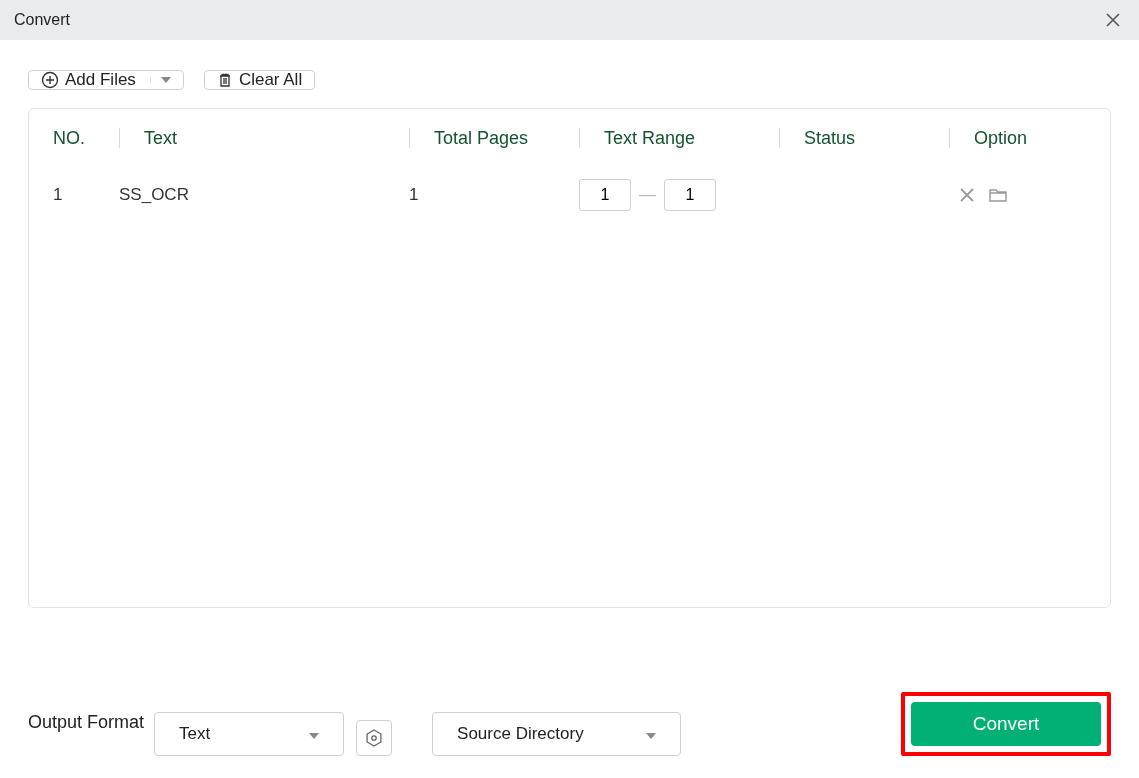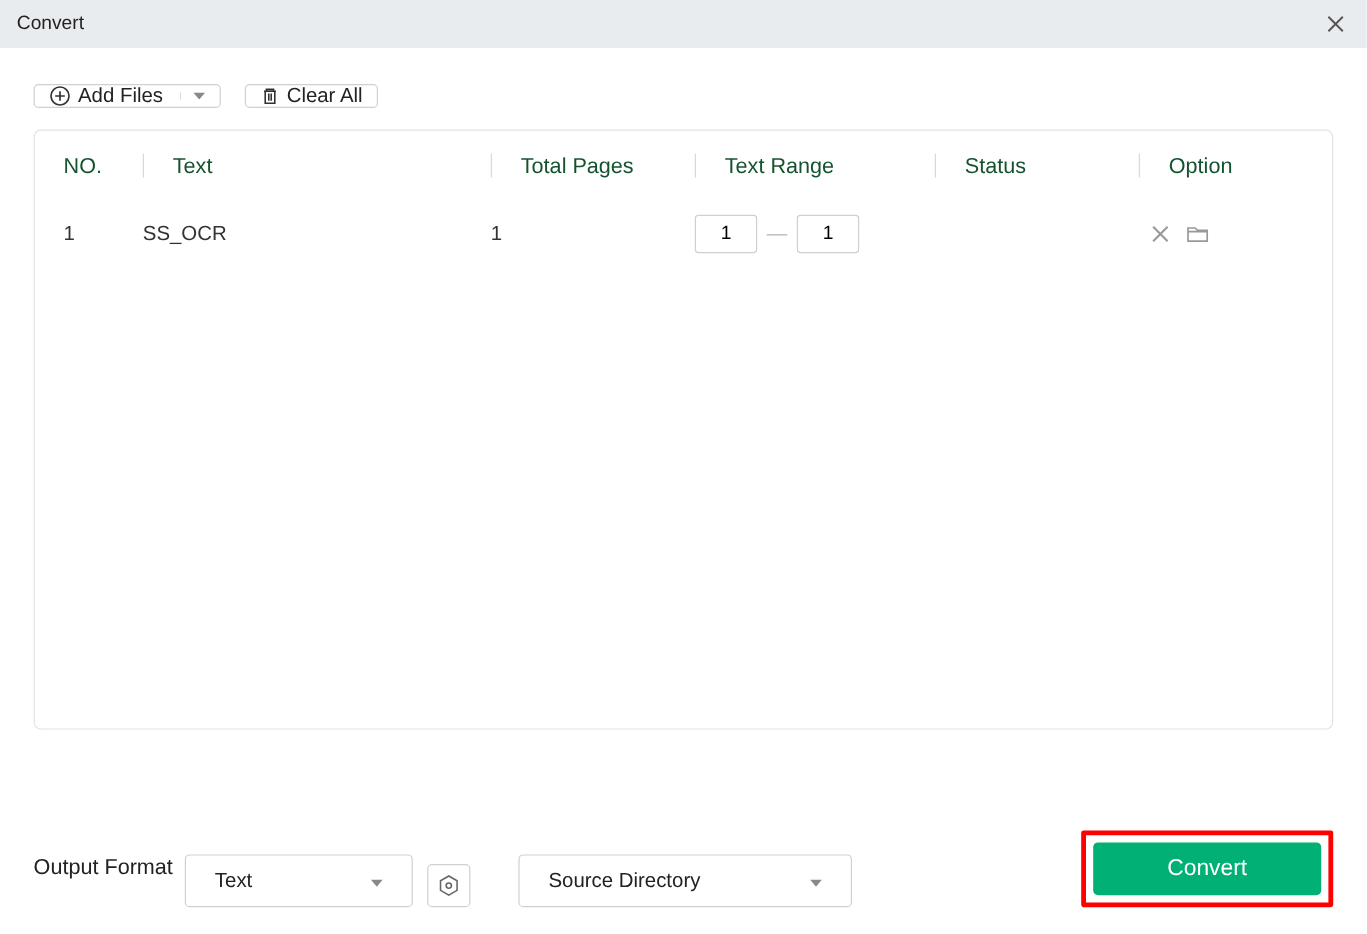--- a/index.html
+++ b/index.html
@@ -115,21 +115,21 @@
     border:1px solid #d0d0d0; border-radius:4px;
     height: 44px;
     display:flex; align-items:center; justify-content:space-between;
     padding: 0 24px;
     font-size: 17px;
     cursor:pointer;
     background:#fff;
   }
   .select .caret { color:#888; }
   .select-format { width: 190px; }
-  .select-folder { width: 278px; }
+  .select-folder { width: 249px; }
   .gear-btn {
     width: 36px; height: 36px;
     border:1px solid #d0d0d0; border-radius:4px;
     display:flex; align-items:center; justify-content:center;
     cursor:pointer;
     align-self:flex-end;
     margin-bottom:4px;
     margin-left:-28px;
   }
   .spacer { flex:1; }

